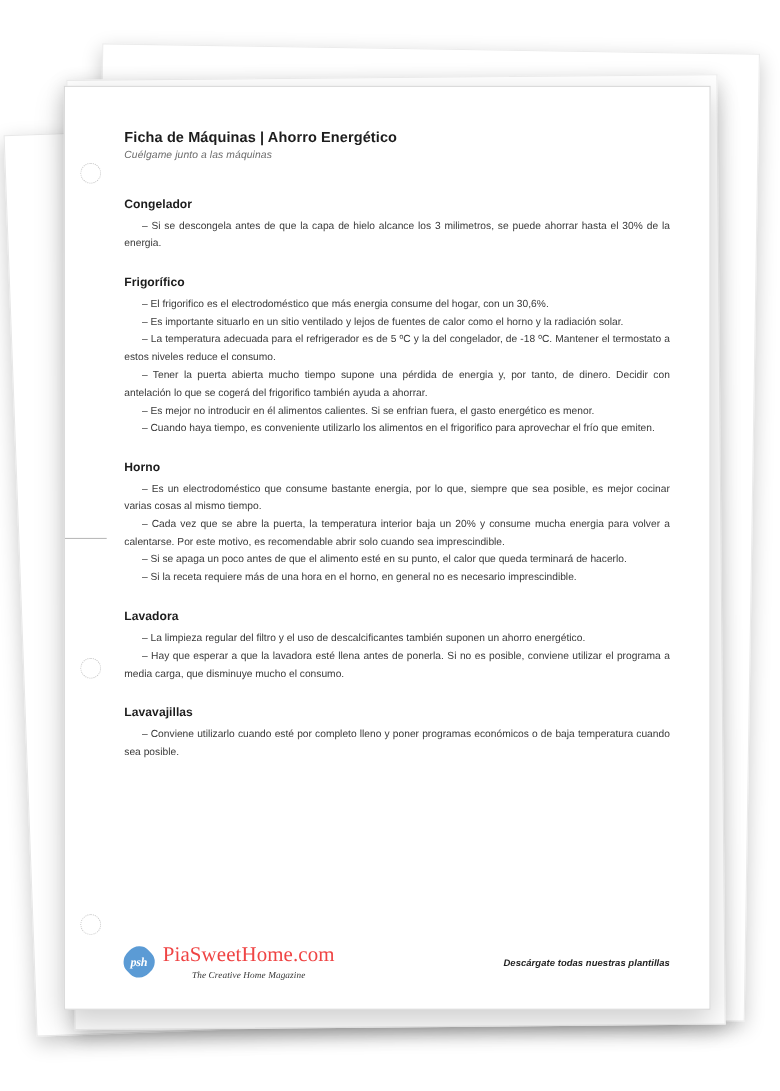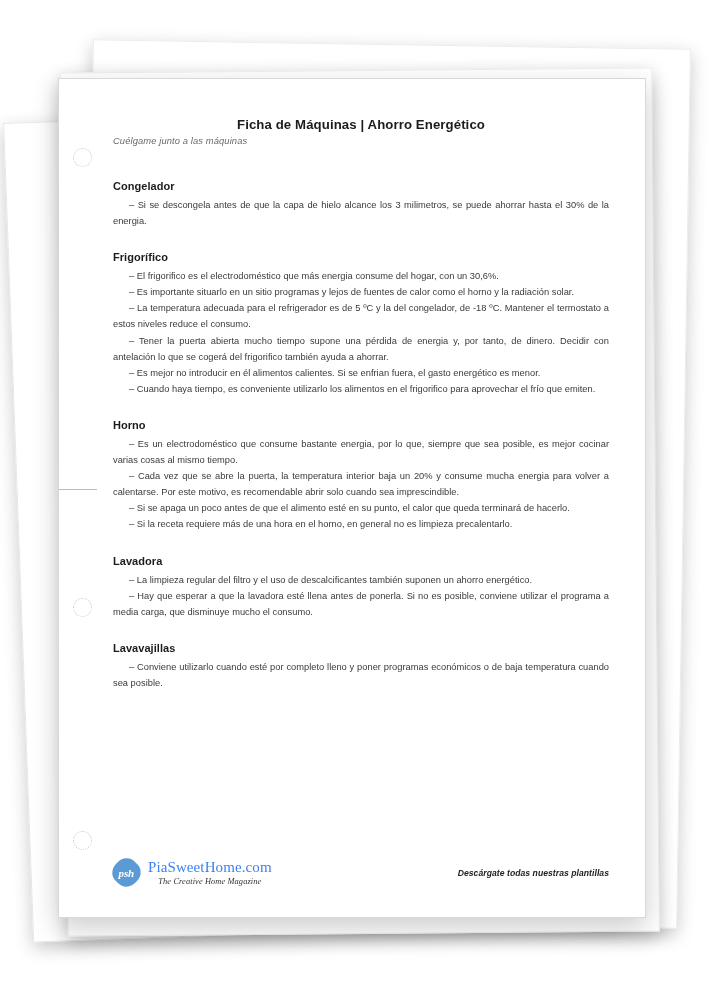--- a/index.html
+++ b/index.html
@@ -97,21 +97,20 @@
     background: #bbbbbb;
   }
 
   
   .doc-title {
     font-size: 13.2px;
     font-weight: bold;
     color: #1c1c1c;
     letter-spacing: 0.1px;
     margin: 0 0 3px 0;
-    text-align: center;
   }
   .doc-subtitle {
     font-size: 9.4px;
     font-style: italic;
     color: #6a6a6a;
     margin: 0;
     letter-spacing: 0.1px;
   }
 
   .sections {
@@ -186,22 +185,22 @@
   }
 
   .brand-text {
     display: flex;
     flex-direction: column;
     line-height: 1.08;
   }
 
   .brand-name {
     font-family: "Liberation Serif", serif;
-    font-size: 15px;
-    color: #3b82f6;
+    font-size: 19px;
+    color: #ef4444;
     letter-spacing: 0.1px;
   }
 
   .brand-tagline {
     font-family: "Liberation Serif", serif;
     font-style: italic;
     font-size: 8.4px;
     color: #333333;
     letter-spacing: 0.1px;
     margin-top: 2px;
@@ -244,35 +243,35 @@
           <h2 class="section-title">Congelador</h2>
           <ul class="tips">
             <li class="tip">– Si se descongela antes de que la capa de hielo alcance los 3 milimetros, se puede ahorrar hasta el 30% de la energia.</li>
           </ul>
         </div>
 
         <div class="section">
           <h2 class="section-title">Frigorífico</h2>
           <ul class="tips">
             <li class="tip">– El frigorifico es el electrodoméstico que más energia consume del hogar, con un 30,6%.</li>
-            <li class="tip">– Es importante situarlo en un sitio programas y lejos de fuentes de calor como el horno y la radiación solar.</li>
+            <li class="tip">– Es importante situarlo en un sitio ventilado y lejos de fuentes de calor como el horno y la radiación solar.</li>
             <li class="tip">– La temperatura adecuada para el refrigerador es de 5 ºC y la del congelador, de -18 ºC. Mantener el termostato a estos niveles reduce el consumo.</li>
             <li class="tip">– Tener la puerta abierta mucho tiempo supone una pérdida de energia y, por tanto, de dinero. Decidir con antelación lo que se cogerá del frigorifico también ayuda a ahorrar.</li>
             <li class="tip">– Es mejor no introducir en él alimentos calientes. Si se enfrian fuera, el gasto energético es menor.</li>
             <li class="tip">– Cuando haya tiempo, es conveniente utilizarlo los alimentos en el frigorifico para aprovechar el frío que emiten.</li>
           </ul>
         </div>
 
         <div class="section">
           <h2 class="section-title">Horno</h2>
           <ul class="tips">
             <li class="tip">– Es un electrodoméstico que consume bastante energia, por lo que, siempre que sea posible, es mejor cocinar varias cosas al mismo tiempo.</li>
             <li class="tip">– Cada vez que se abre la puerta, la temperatura interior baja un 20% y consume mucha energia para volver a calentarse. Por este motivo, es recomendable abrir solo cuando sea imprescindible.</li>
             <li class="tip">– Si se apaga un poco antes de que el alimento esté en su punto, el calor que queda terminará de hacerlo.</li>
-            <li class="tip">– Si la receta requiere más de una hora en el horno, en general no es limpieza precalentarlo.</li>
+            <li class="tip">– Si la receta requiere más de una hora en el horno, en general no es necesario imprescindible.</li>
           </ul>
         </div>
 
         <div class="section">
           <h2 class="section-title">Lavadora</h2>
           <ul class="tips">
             <li class="tip">– La limpieza regular del filtro y el uso de descalcificantes también suponen un ahorro energético.</li>
             <li class="tip">– Hay que esperar a que la lavadora esté llena antes de ponerla. Si no es posible, conviene utilizar el programa a media carga, que disminuye mucho el consumo.</li>
           </ul>
         </div>

